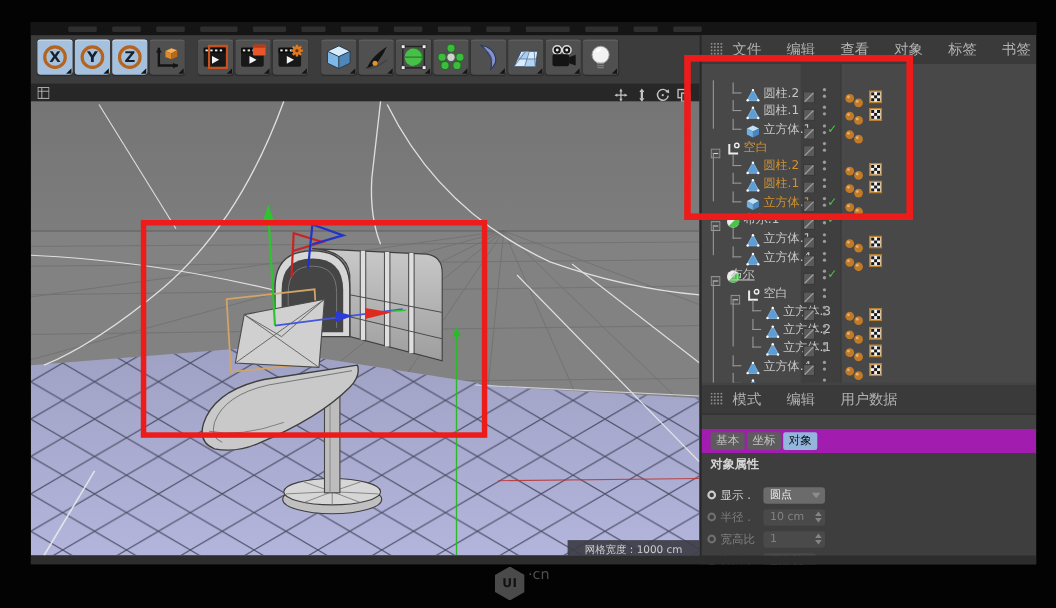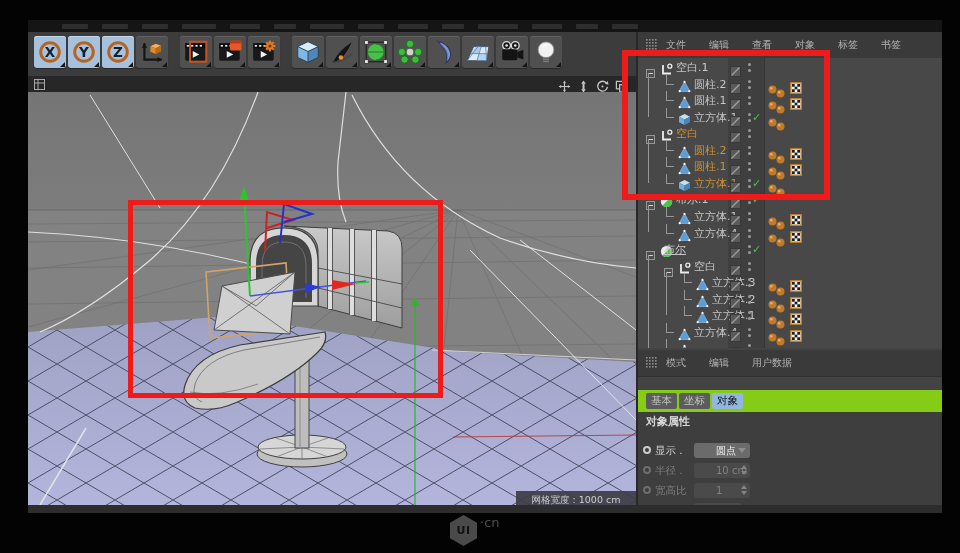--- a/index.html
+++ b/index.html
@@ -22,47 +22,47 @@
   .vp-nav{margin-left:auto;display:flex;gap:6px;margin-right:8px;}
   .vp-nav span{display:inline-block;width:13px;height:13px;}
   .canvas{position:absolute;left:0;top:72px;width:608px;height:413px;display:block;}
   .bottom-bar{position:absolute;left:0;top:485px;width:914px;height:8px;background:#2d2d2d;}
   
   .redbox{position:absolute;border-style:solid;border-color:#ee1b1b;box-sizing:border-box;pointer-events:none;}
   
   .right-panel{position:absolute;left:608px;top:12px;width:306px;height:481px;background:#434343;border-left:2px solid #282828;box-sizing:border-box;}
   .pmenu{position:absolute;left:0;width:304px;height:26px;background:#3a3a3a;display:flex;align-items:center;gap:0;border-bottom:1px solid #313131;}
   .pmenu .gripicon{margin:0 8px 0 8px;}
-  .pmenu .mitem{font-size:10px;color:#b2b2b2;margin-right:23px;white-space:nowrap;}
+  .pmenu .mitem{font-size:13px;color:#b2b2b2;margin-right:23px;white-space:nowrap;}
   .om-list{position:absolute;left:0;top:26px;width:304px;height:290px;background:#484848;overflow:hidden;}
   .om-colstrip{position:absolute;left:90px;top:0;width:36px;height:290px;background:#3f3f3f;}
   .om-sep{position:absolute;left:126px;top:0;width:1px;height:290px;background:#353535;}
   .om-row{position:absolute;left:0;width:304px;height:16px;}
   .om-row .nm{position:absolute;top:2px;font-size:11px;line-height:12px;white-space:nowrap;}
   .om-row .ic{position:absolute;top:1px;width:13px;height:13px;}
   .om-row .exp{position:absolute;top:3px;width:9px;height:9px;}
   .om-row .conn{position:absolute;top:-2px;width:7px;height:9px;border-left:1px solid #979797;border-bottom:1px solid #979797;}
   .om-row .slash{position:absolute;left:92px;top:2px;width:11px;height:11px;}
   .om-row .dot{position:absolute;left:110px;width:3px;height:3px;border-radius:50%;background:#9b9b9b;}
   .om-row .chk{position:absolute;left:114px;top:1px;font-size:11px;font-weight:bold;color:#4cc44c;line-height:13px;}
   .om-row .tag{position:absolute;width:12px;height:12px;}
   .vline{position:absolute;border-left:1px solid #979797;width:0;}
   .am-menu{top:318px;}
   .am-title{position:absolute;left:0;top:336px;width:304px;height:22px;background:#424242;display:flex;align-items:center;border-bottom:1px solid #363636;}
   .am-title .ti{margin:0 8px;}
   .am-title .tt{font-size:11px;color:#cfcfcf;}
-  .am-tabs{position:absolute;left:0;top:358px;width:304px;height:22px;background:#84cc16;display:flex;align-items:center;gap:2px;padding-left:8px;box-sizing:border-box;}
+  .am-tabs{position:absolute;left:0;top:358px;width:304px;height:22px;background:#a21caf;display:flex;align-items:center;gap:2px;padding-left:8px;box-sizing:border-box;}
   .am-tab{font-size:10.5px;color:#c4c4c4;background:#5c5c5c;border-radius:2px;padding:1px 5px;}
   .am-tab.sel{background:#93b6dc;color:#0f1216;}
   .am-props{position:absolute;left:0;top:380px;width:304px;height:101px;background:#3e3e3e;}
   .props-header{position:absolute;left:8px;top:2px;font-size:11px;color:#d6d6d6;font-weight:bold;}
   .prop-row{position:absolute;left:0;width:304px;height:18px;}
   .prop-row .tog{position:absolute;left:5px;top:4px;width:8px;height:8px;border-radius:50%;box-sizing:border-box;}
   .prop-row .lb{position:absolute;left:17px;top:2px;font-size:10.5px;}
-  .prop-row .wid{position:absolute;left:56px;top:1px;height:15px;border-radius:3px;font-size:10px;line-height:15px;padding-left:22px;box-sizing:border-box;}
+  .prop-row .wid{position:absolute;left:56px;top:1px;height:15px;border-radius:3px;font-size:10px;line-height:15px;padding-left:6px;box-sizing:border-box;}
   .wid .arr{position:absolute;right:4px;top:5px;width:0;height:0;border-left:4px solid transparent;border-right:4px solid transparent;border-top:5px solid #8d8d8d;}
   .wid .spin{position:absolute;right:3px;top:2px;}
   .wid .spin i{display:block;width:0;height:0;border-left:3.5px solid transparent;border-right:3.5px solid transparent;}
   .wid .spin i.u{border-bottom:4px solid #848484;margin-bottom:2px;}
   .wid .spin i.d{border-top:4px solid #848484;}
   
   .watermark{position:absolute;left:450px;top:515px;display:flex;}
   .hex{width:27px;height:31px;background:#4a4a4a;clip-path:polygon(50% 0,100% 25%,100% 75%,50% 100%,0 75%,0 25%);display:flex;align-items:center;justify-content:center;}
   .hex span{color:#121212;font-weight:bold;font-size:11px;letter-spacing:0.5px;}
   .wm-suffix{color:#4e4e4e;font-size:13px;margin-left:3px;}
@@ -431,37 +431,20 @@
           <span class="mitem">文件</span>
           <span class="mitem">编辑</span>
           <span class="mitem">查看</span>
           <span class="mitem">对象</span>
           <span class="mitem">标签</span>
           <span class="mitem">书签</span>
         </div>
       <div class="om-list" id="omlist">
         <div class="om-colstrip"></div>
         <div class="om-sep"></div>
-      <div class="om-row" style="top: 2px;">
-            <div class="exp" style="left: 8px;"><svg viewBox="0 0 9 9">
-                <rect x="0.5" y="0.5" width="8" height="8" fill="#4e4e4e" stroke="#969696"></rect>
-                <line x1="2" y1="4.5" x2="7" y2="4.5" stroke="#d2d2d2"></line>
-              </svg></div>
-            <div class="ic" style="left: 22px;"><svg viewBox="0 0 13 13">
-                <path d="M3 2 V10.5 H11" fill="none" stroke="#ededed" stroke-width="1.8"></path>
-                <circle cx="9.8" cy="3.2" r="2" fill="none" stroke="#ededed" stroke-width="1.3"></circle>
-              </svg></div>
-            <div class="nm" style="left: 38px; color: rgb(198, 198, 198);">空白.1</div>
-            <div class="slash"><svg viewBox="0 0 11 11">
-                <rect x="0.5" y="0.5" width="10" height="10" fill="#5a5a5a" stroke="#393939"></rect>
-                <line x1="1.5" y1="9.5" x2="9.5" y2="1.5" stroke="#9e9e9e" stroke-width="1.2"></line>
-              </svg></div>
-            <div class="dot" style="top: 3px;"></div>
-            <div class="dot" style="top: 9px;"></div>
-          </div>
           <div class="om-row" style="top: 18.55px;">
             <div class="conn" style="left: 28px;"></div>
             <div class="ic" style="left: 40px;"><svg viewBox="0 0 13 13">
                 <path d="M6.5 1.5 L12 11.5 H1 Z" fill="#5d9dd6" stroke="#9cc6ea" stroke-width="0.6"></path>
                 <g fill="#ffffff">
                   <circle cx="6.5" cy="1.9" r="1.1"></circle>
                   <circle cx="1.7" cy="11.2" r="1.1"></circle>
                   <circle cx="11.3" cy="11.2" r="1.1"></circle>
                 </g>
               </svg></div>

